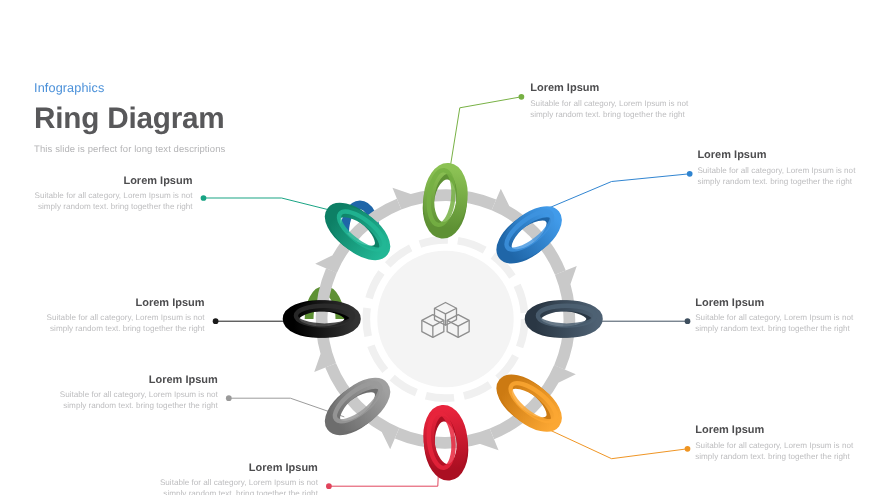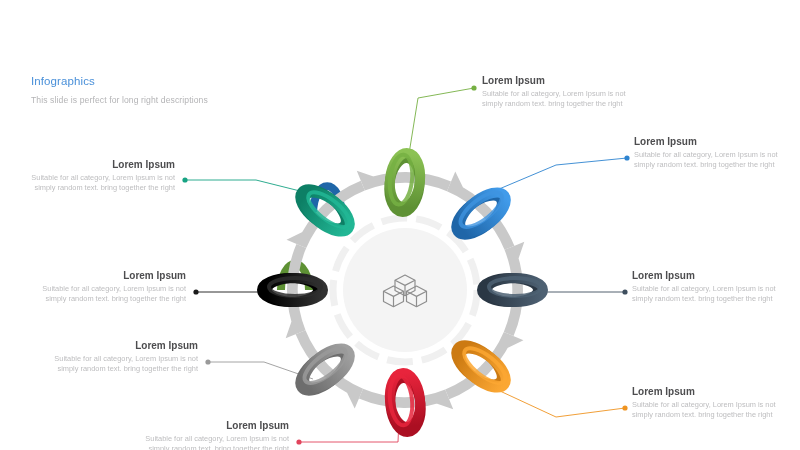--- a/index.html
+++ b/index.html
@@ -30,21 +30,22 @@
   
   #leaders{position:absolute;left:0;top:0;width:800px;height:450px;pointer-events:none;}
 </style>
 </head>
 <body>
 
 <div id="slide">
 
   <div id="header">
     <div id="eyebrow">Infographics</div>
-    <div id="subtitle">This slide is perfect for long right descriptions</div>
+    <div id="title">Ring Diagram</div>
+    <div id="subtitle">This slide is perfect for long text descriptions</div>
   </div>
 
   <svg id="leaders" viewBox="0 0 800 450">
 
     <polyline fill="none" stroke="#76b043" stroke-width="0.9" points="408,120 418,58 474,48"></polyline>
     <circle cx="474" cy="48" r="2.6" fill="#76b043"></circle>
 
     <polyline fill="none" stroke="#2f84d0" stroke-width="0.9" points="492,152 556,125 627,118"></polyline>
     <circle cx="627" cy="118" r="2.6" fill="#2f84d0"></circle>
 

